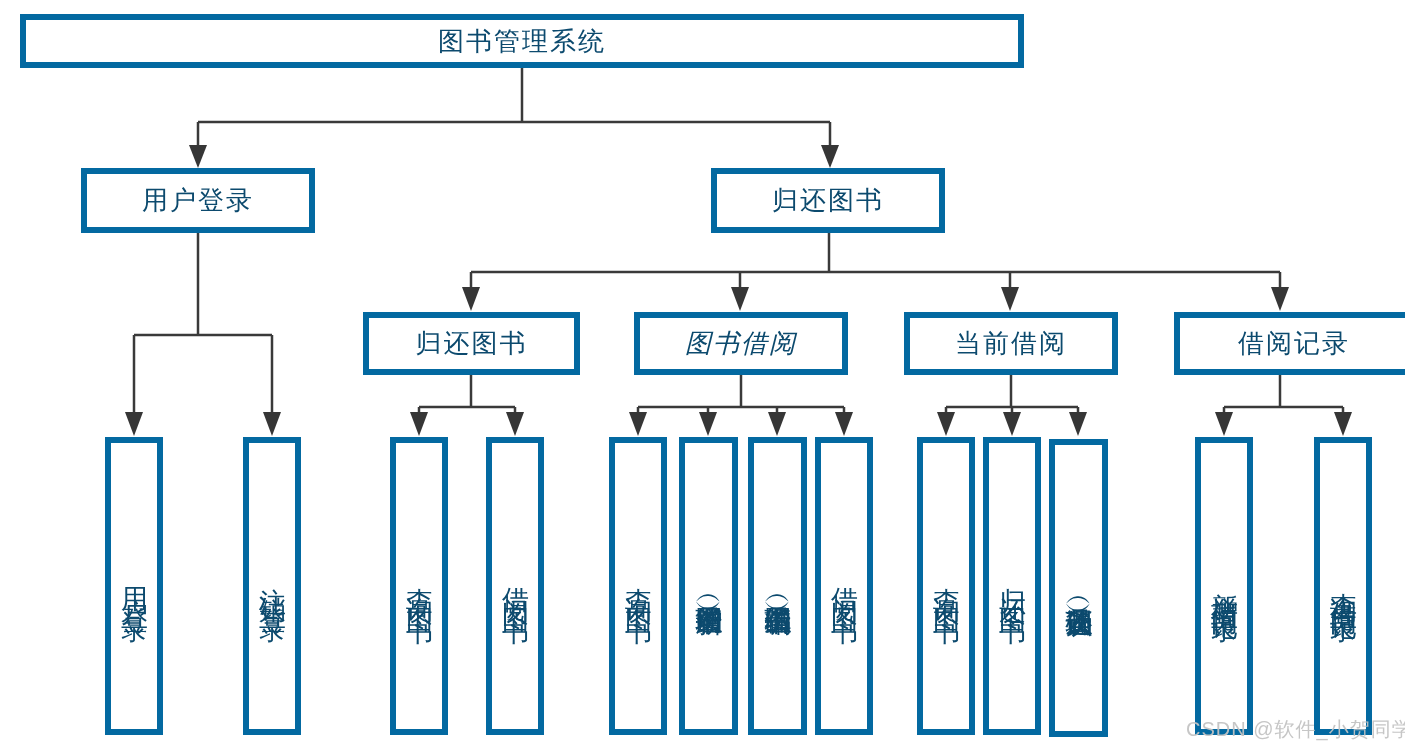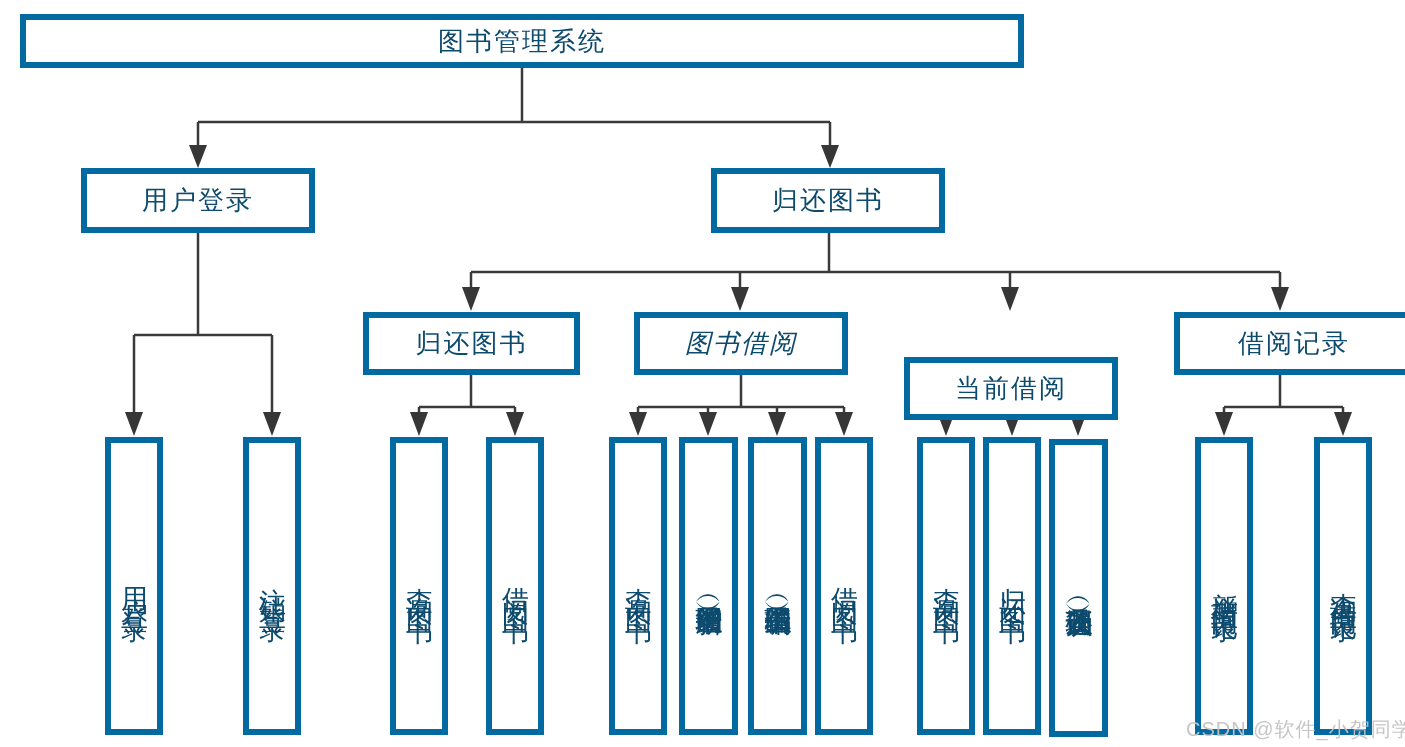--- a/index.html
+++ b/index.html
@@ -123,21 +123,21 @@
     </g>
   </svg>
 
   <div class="node h-node" style="left:20px; top:14px; width:1004px; height:54px;">图书管理系统</div>
 
   <div class="node h-node" style="left:81px; top:168px; width:234px; height:65px;">用户登录</div>
   <div class="node h-node" style="left:711px; top:168px; width:234px; height:65px;">归还图书</div>
 
   <div class="node h-node" style="left:363px; top:312px; width:217px; height:63px;">归还图书</div>
   <div class="node h-node" style="left:634px; top:312px; width:214px; height:63px;font-style:italic;">图书借阅</div>
-  <div class="node h-node" style="left:904px; top:312px; width:214px; height:63px;margin-top:45px;">当前借阅</div>
+  <div class="node h-node" style="left:904px; top:312px; width:214px; height:63px;">当前借阅</div>
   <div class="node h-node" style="left:1174px; top:312px; width:240px; height:63px;">借阅记录</div>
 
   <div class="node leaf sp-wide" style="left:105px; top:437px; width:58px; height:298px;">用户登录</div>
   <div class="node leaf sp-wide" style="left:243px; top:437px; width:58px; height:298px;">注销登录</div>
 
   <div class="node leaf sp-wide" style="left:390px; top:437px; width:58px; height:298px;">查询图书</div>
   <div class="node leaf sp-wide" style="left:486px; top:437px; width:58px; height:298px;">借阅图书</div>
 
   <div class="node leaf sp-wide" style="left:609px; top:437px; width:58px; height:298px;">查询图书</div>
   <div class="node leaf sp-tight" style="left:679px; top:437px; width:59px; height:298px;">新增图书（管理员）</div>

